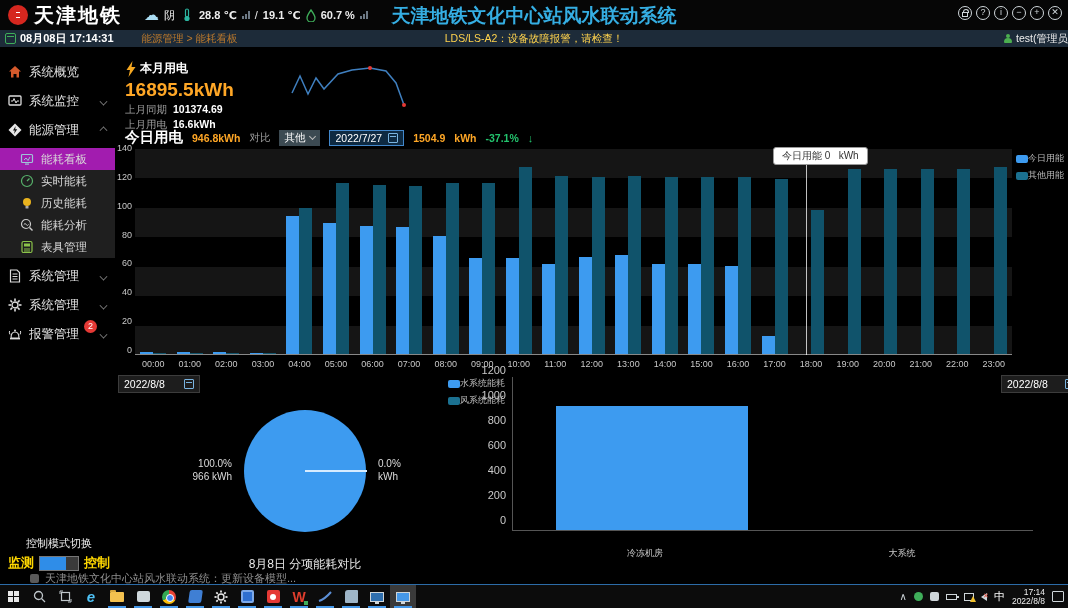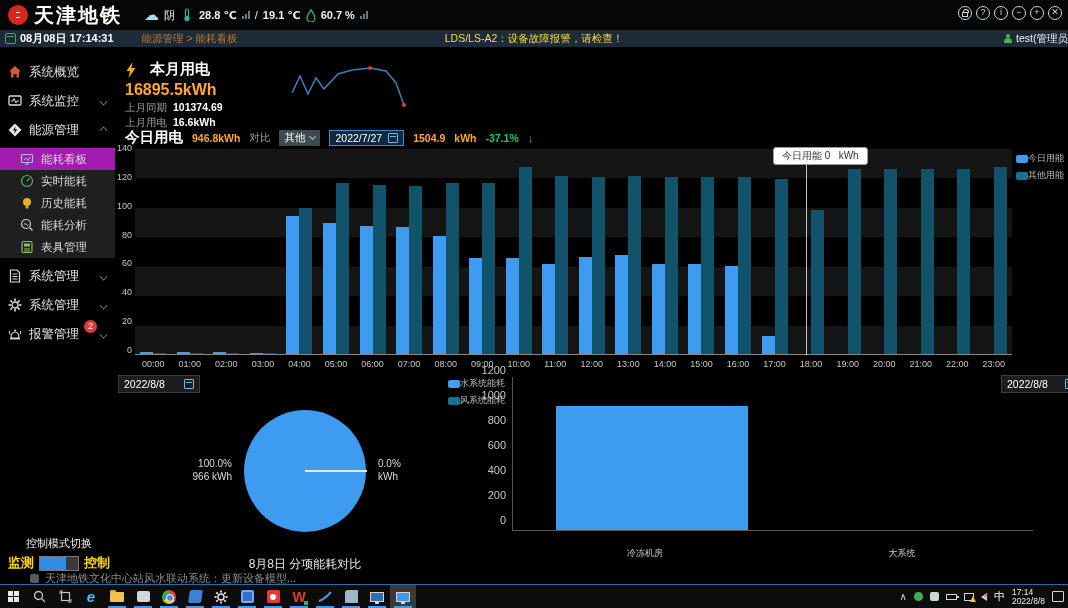--- a/index.html
+++ b/index.html
@@ -50,22 +50,22 @@
   
   .ctrl-mode { position:absolute; left:0; top:536px; width:118px; text-align:center; }
   .ctrl-title { font-size:11px; color:#f0f0f0; margin-bottom:3px; }
   .ctrl-row { display:flex; align-items:center; justify-content:center; gap:5px; }
   .ctrl-label { color:#ffd800; font-size:13px; font-weight:bold; }
   .toggle { width:40px; height:15px; border:1px solid #777; background:#3a3a3a; display:flex; }
   .toggle .on { width:26px; height:100%; background:#2f8de8; }
 
   
   .monthly { position:absolute; left:125px; top:60px; }
-  .monthly-head { display:flex; align-items:center; gap:13px; font-size:15px; color:#fff; font-weight:bold; }
-  .monthly-value { color:#ffa726; font-size:16px; font-weight:bold; margin:2px 0 2px 0; }
+  .monthly-head { display:flex; align-items:center; gap:3px; font-size:12px; color:#fff; font-weight:bold; }
+  .monthly-value { color:#ffa726; font-size:19px; font-weight:bold; margin:2px 0 2px 0; }
   .monthly-row { font-size:10.5px; color:#9e9e9e; margin-top:1px; }
   .monthly-row b { color:#fff; margin-left:6px; }
   .sparkline { position:absolute; left:288px; top:63px; }
 
   
   .today-row { position:absolute; left:125px; top:128px; height:19px; display:flex; align-items:center; gap:9px; }
   .today-title { color:#fff; font-size:14.5px; font-weight:bold; }
   .today-val { color:#ffa726; font-size:10.5px; font-weight:bold; }
   .cmp-label { color:#9e9e9e; font-size:10.5px; }
   .cmp-select { background:#3c4a52; color:#fff; font-size:10.5px; padding:1px 5px; display:flex; gap:5px; align-items:center; }
@@ -120,21 +120,21 @@
   .start-grid { display:grid; grid-template-columns:5px 5px; grid-template-rows:5px 5px; gap:1px; }
   .start-grid i { background:#e8e8e8; }
   .folder { position:relative; width:14px; height:10px; background:#f3c14f; border-radius:1px; }
   .folder::before { content:""; position:absolute; left:0; top:-2px; width:6px; height:2px; background:#d8a73c; border-radius:1px 1px 0 0; }
   .chrome { width:14px; height:14px; border-radius:50%; background:conic-gradient(#ea4335 0 33%, #fbbc05 33% 66%, #34a853 66% 100%); position:relative; }
   .chrome::after { content:""; position:absolute; left:4px; top:4px; width:6px; height:6px; border-radius:50%; background:#4285f4; border:1px solid #fff; }
   .sq { width:13px; height:13px; border-radius:2px; }
   .monitor-ic { position:relative; width:14px; height:10px; border:1.2px solid #cfd6da; background:#2f6fae; }
   .monitor-ic::after { content:""; position:absolute; left:4px; bottom:-3px; width:4px; height:2px; background:#cfd6da; }
   .tray { position:absolute; right:4px; top:0; height:23px; display:flex; align-items:center; gap:7px; font-size:10px; color:#ddd; }
-  .clock { font-size:8.5px; line-height:9px; color:#eee; }
+  .clock { text-align:right; font-size:8.5px; line-height:9px; color:#eee; }
   .notif { width:12px; height:11px; border:1.2px solid #cfd6da; border-radius:1px; }
   .tray-glyph { font-size:10px; color:#cfd6da; }
   .batt { position:relative; width:11px; height:6px; border:1px solid #cfd6da; }
   .batt::after { content:""; position:absolute; right:-3px; top:1px; width:2px; height:2px; background:#cfd6da; }
   .net-warn { position:relative; width:10px; height:8px; border:1px solid #cfd6da; }
   .net-warn::after { content:""; position:absolute; right:-3px; bottom:-2px; width:0; height:0; border-left:3.5px solid transparent; border-right:3.5px solid transparent; border-bottom:6px solid #f2c12e; }
   .spk { position:relative; width:0; height:0; border-top:4px solid transparent; border-bottom:4px solid transparent; border-right:6px solid #cfd6da; }
   .spk::after { content:"✕"; position:absolute; left:2px; top:-5px; color:#e04b3a; font-size:7px; }
 </style>
 </head>
@@ -165,20 +165,21 @@
       <svg width="10" height="13" viewBox="0 0 10 13">
           <path d="M5 1 C5 1 1 6.5 1 9 a4 4 0 0 0 8 0 C9 6.5 5 1 5 1 Z" fill="none" stroke="#3fae5a" stroke-width="1.3"></path>
         </svg>
       <b>60.7 %</b>
       <span class="trend">
           <i style="height:3px"></i>
           <i style="height:5px"></i>
           <i style="height:8px"></i>
         </span>
     </div>
+    <div class="app-title">天津地铁文化中心站风水联动系统</div>
     <div class="win-controls">
       <div class="win-btn">
           <div class="lock-body"></div>
         </div>
       <div class="win-btn">?</div>
       <div class="win-btn">i</div>
       <div class="win-btn">−</div>
       <div class="win-btn">+</div>
       <div class="win-btn">✕</div>
     </div>

